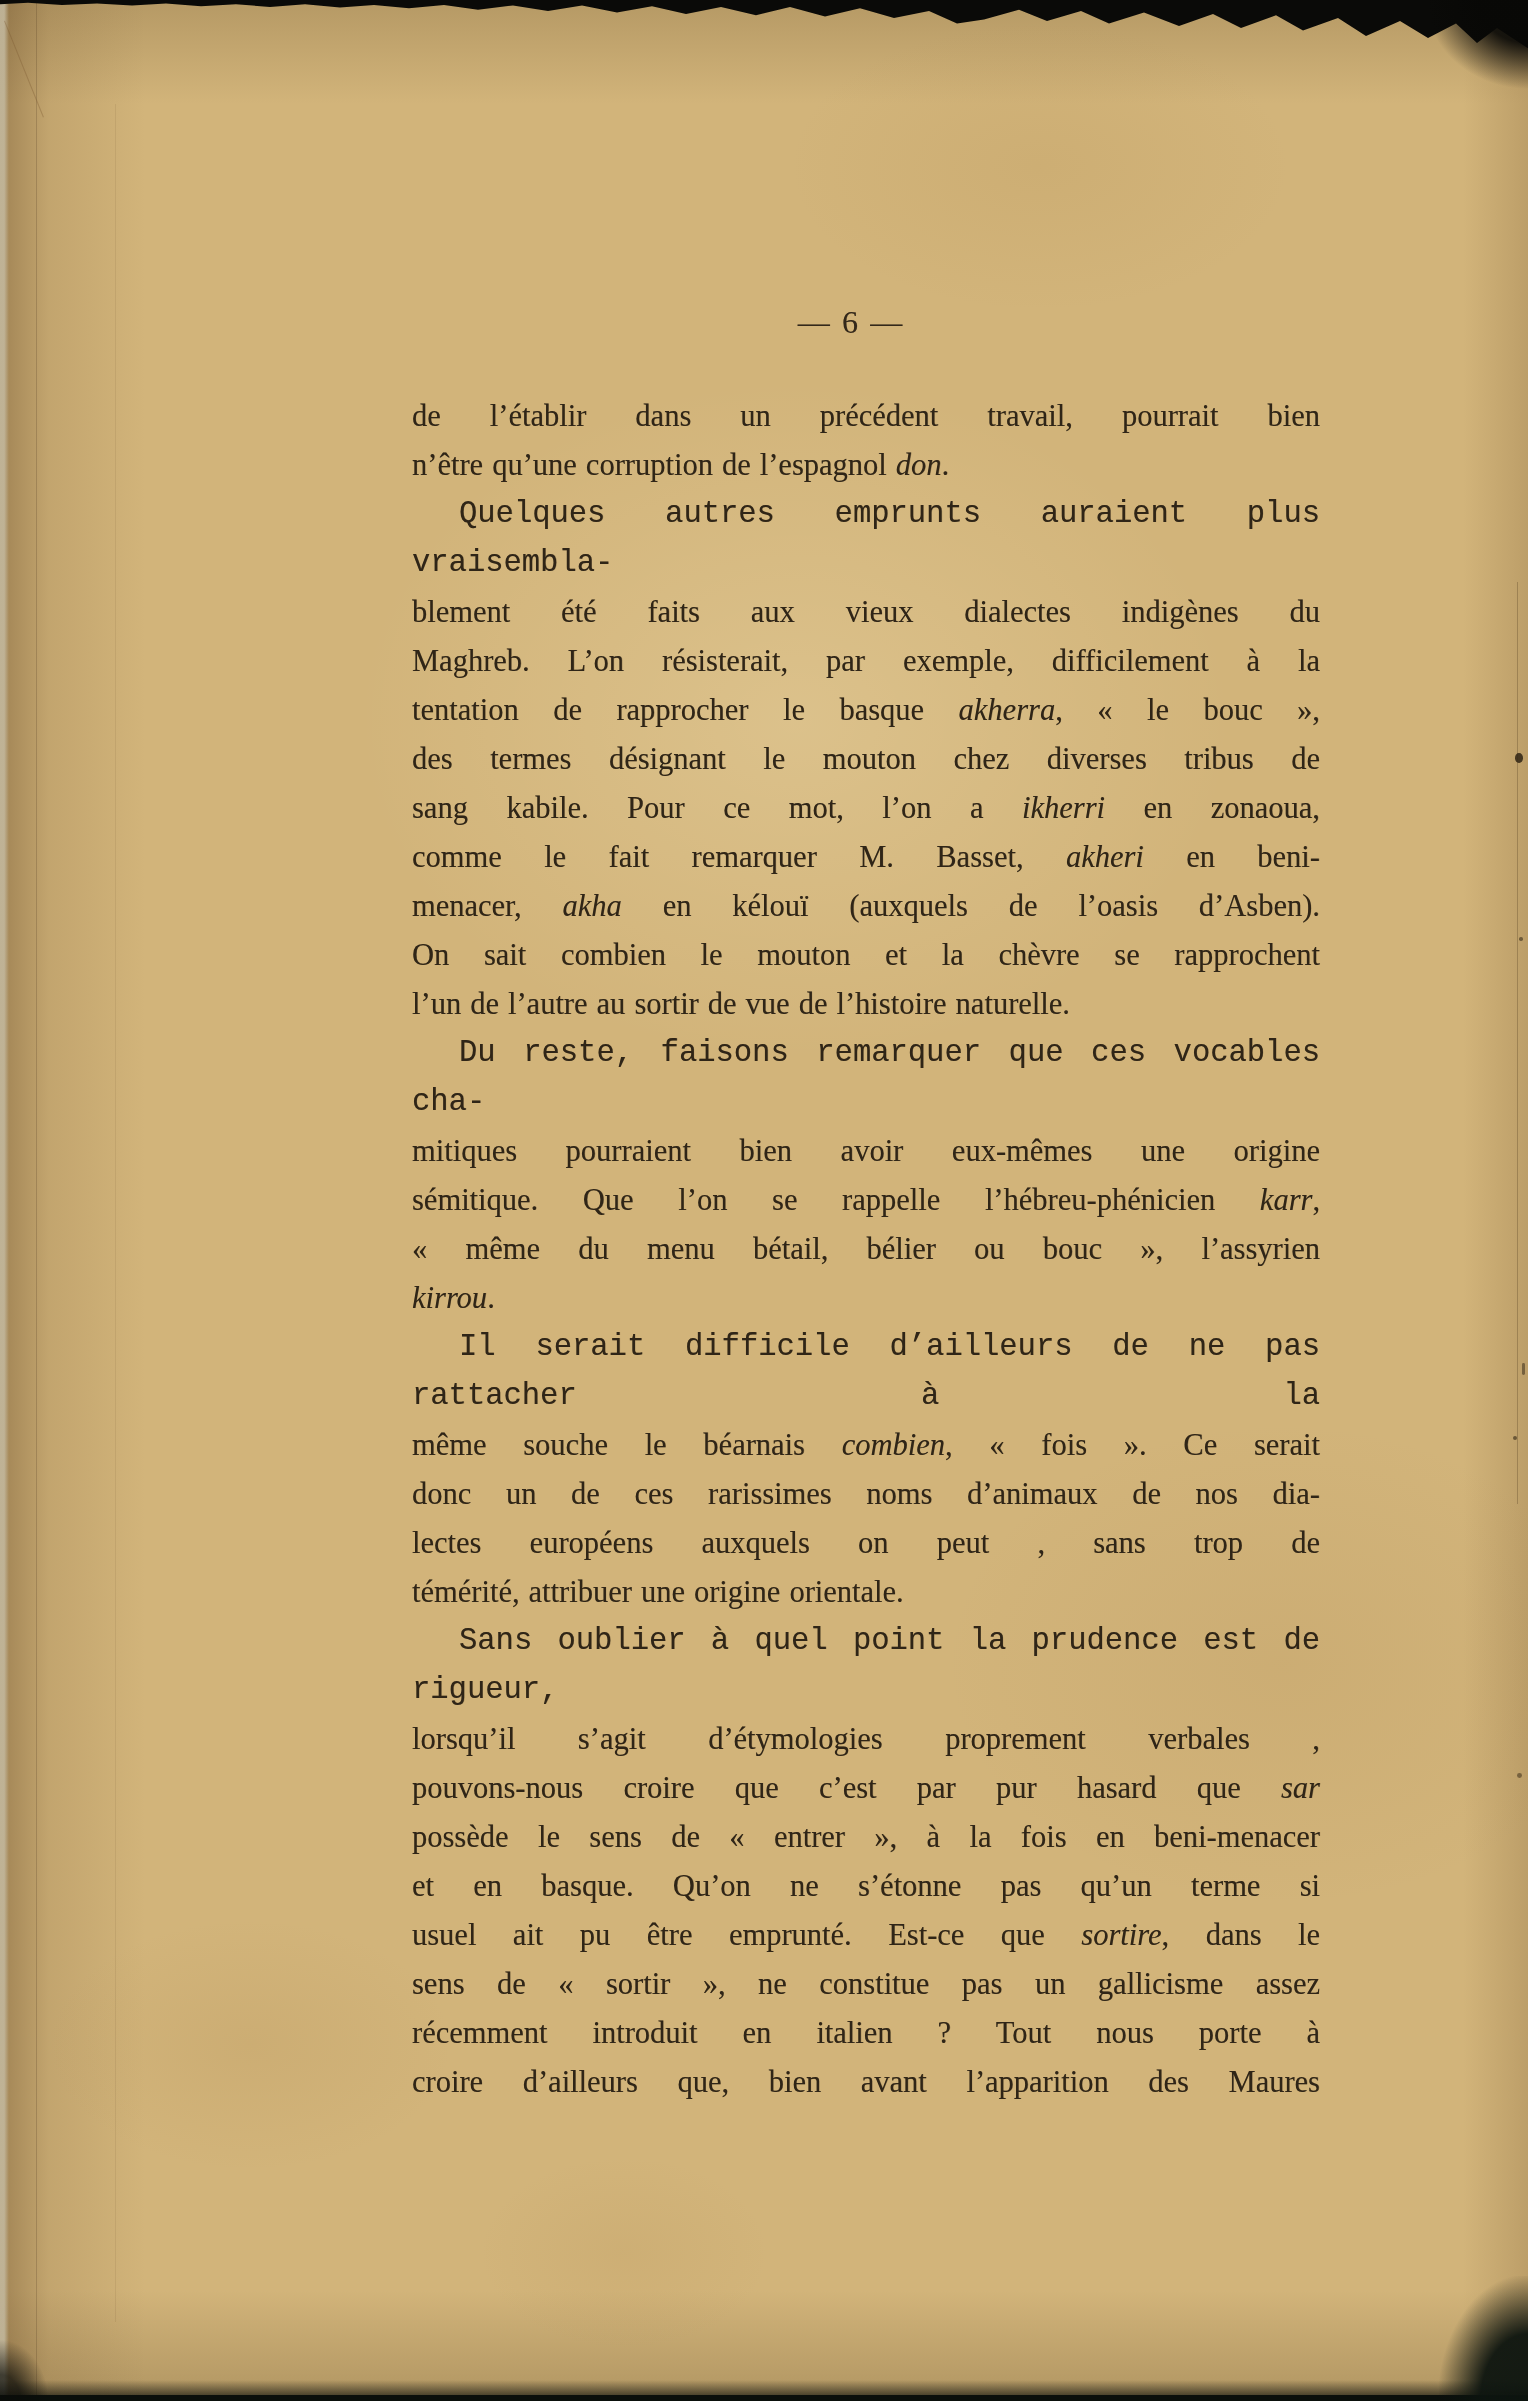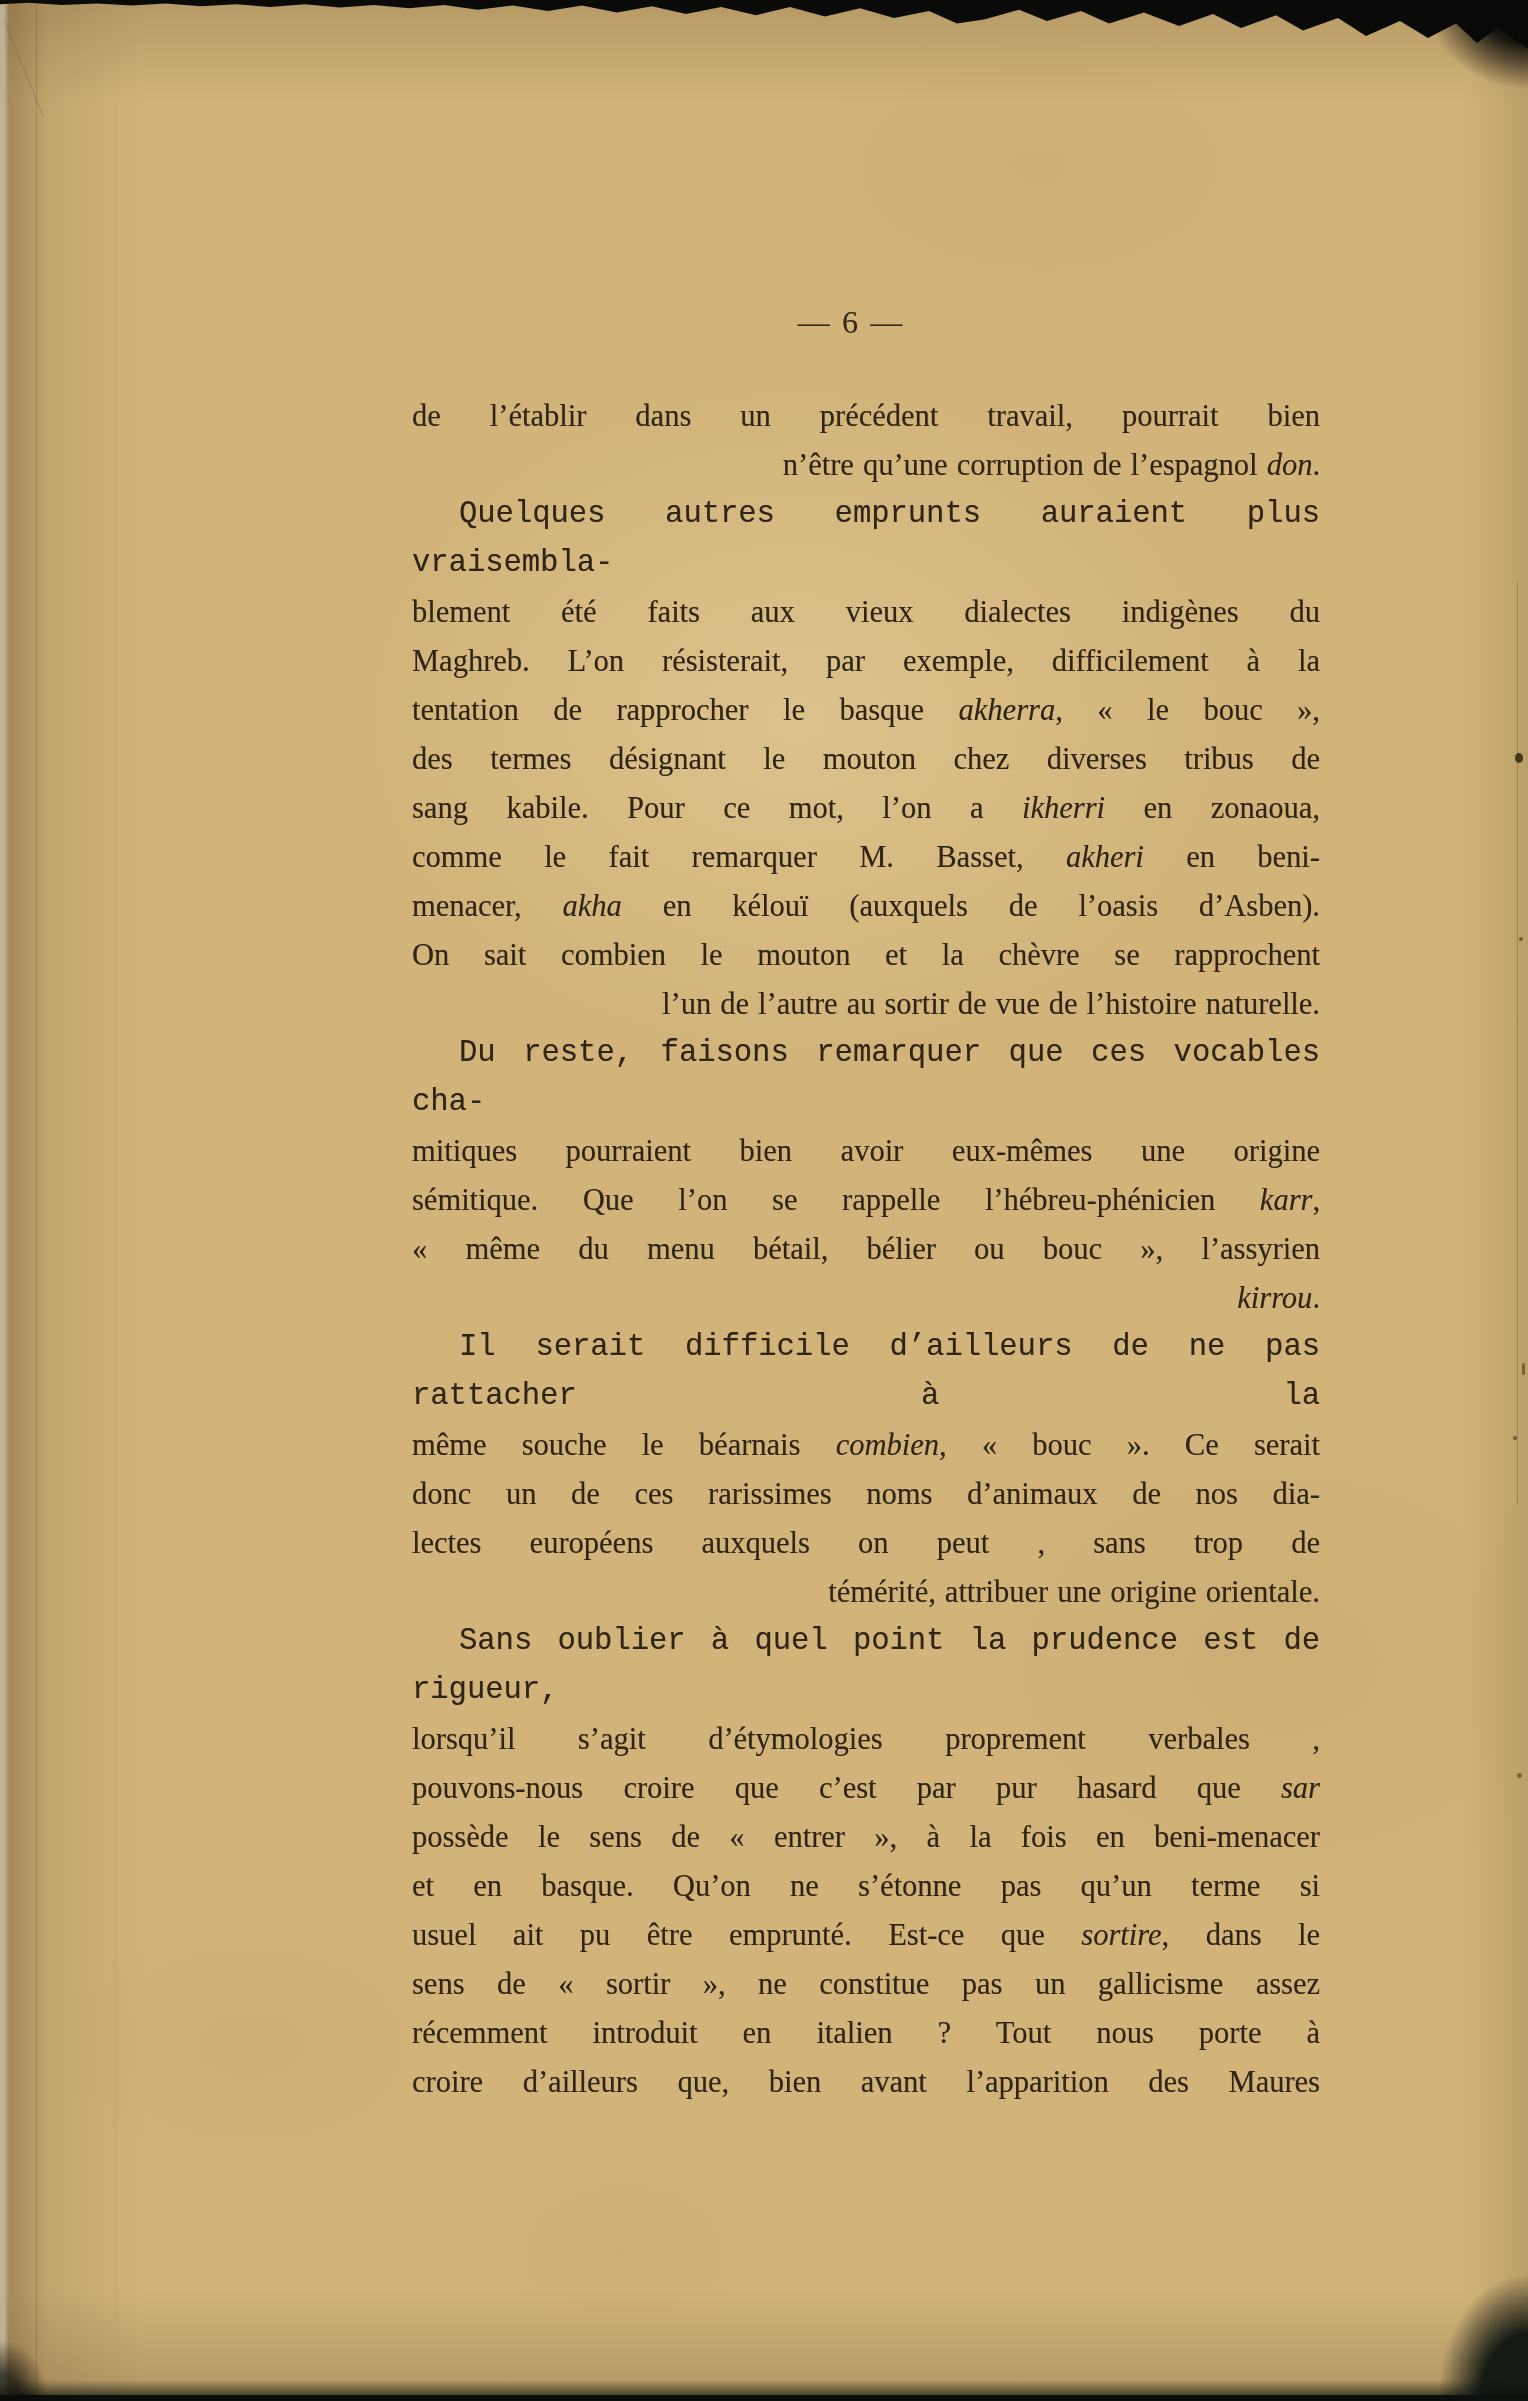--- a/index.html
+++ b/index.html
@@ -34,21 +34,21 @@
     text-align:center; font-size:32px; letter-spacing:2.1px;
     color:#33281a; text-shadow:0.3px 0.3px 0.5px rgba(40,30,15,0.35);
   }
   .text-block {
     position:absolute; top:392px; left:397px; width:908px;
     font-size:30.5px; line-height:49px; color:#2f2517;
     text-shadow:0.3px 0.3px 0.5px rgba(40,30,15,0.35);
     word-spacing:1.4px;
     margin-left:15px;
   }
-  .line { text-align:right; }
+  .line { text-align:left; }
   .line.just { text-align:justify; text-align-last:justify; }
   .line.ind  { text-indent:47px;font-family:Liberation Mono, monospace; }
   .it { font-style:italic; }
 
   .edge-top {
     position:absolute; top:0; left:0; width:1529px; height:49px; background:#0a0a08;
     clip-path:polygon(0 0,1529px 0,1529px 49px,1497px 28px,1477px 43px,1456px 23.6px,1428px 38px,
       1400px 21px,1366px 36px,1338px 18px,1303px 30.5px,1276px 15.3px,1241px 28px,1213px 14px,
       1179px 26px,1144px 12.5px,1109px 23.6px,1081px 11px,1047px 21px,1019px 9.7px,984px 19.4px,
       957px 23.6px,929px 11px,894px 18px,860px 8.3px,825px 16.6px,790px 7px,756px 15.3px,
@@ -97,21 +97,21 @@
         <div class="line just"><span>comme le fait remarquer M. Basset, </span><span class="it">akheri</span><span> en beni-</span></div>
         <div class="line just"><span>menacer, </span><span class="it">akha</span><span> en kélouï (auxquels de l’oasis d’Asben).</span></div>
         <div class="line just"><span>On sait combien le mouton et la chèvre se rapprochent</span></div>
         <div class="line"><span>l’un de l’autre au sortir de vue de l’histoire naturelle.</span></div>
         <div class="line just ind"><span>Du reste, faisons remarquer que ces vocables cha-</span></div>
         <div class="line just"><span>mitiques pourraient bien avoir eux-mêmes une origine</span></div>
         <div class="line just"><span>sémitique. Que l’on se rappelle l’hébreu-phénicien </span><span class="it">karr</span><span>,</span></div>
         <div class="line just"><span>« même du menu bétail, bélier ou bouc », l’assyrien</span></div>
         <div class="line"><span class="it">kirrou</span><span>.</span></div>
         <div class="line just ind"><span>Il serait difficile d’ailleurs de ne pas rattacher à la</span></div>
-        <div class="line just"><span>même souche le béarnais </span><span class="it">combien</span><span>, « bouc ». Ce serait</span></div>
+        <div class="line just"><span>même souche le béarnais </span><span class="it">combien</span><span>, « fois ». Ce serait</span></div>
         <div class="line just"><span>donc un de ces rarissimes noms d’animaux de nos dia-</span></div>
         <div class="line just"><span>lectes européens auxquels on peut , sans trop de</span></div>
         <div class="line"><span>témérité, attribuer une origine orientale.</span></div>
         <div class="line just ind"><span>Sans oublier à quel point la prudence est de rigueur,</span></div>
         <div class="line just"><span>lorsqu’il s’agit d’étymologies proprement verbales ,</span></div>
         <div class="line just"><span>pouvons-nous croire que c’est par pur hasard que </span><span class="it">sar</span></div>
         <div class="line just"><span>possède le sens de « entrer », à la fois en beni-menacer</span></div>
         <div class="line just"><span>et en basque. Qu’on ne s’étonne pas qu’un terme si</span></div>
         <div class="line just"><span>usuel ait pu être emprunté. Est-ce que </span><span class="it">sortire</span><span>, dans le</span></div>
         <div class="line just"><span>sens de « sortir », ne constitue pas un gallicisme assez</span></div>

